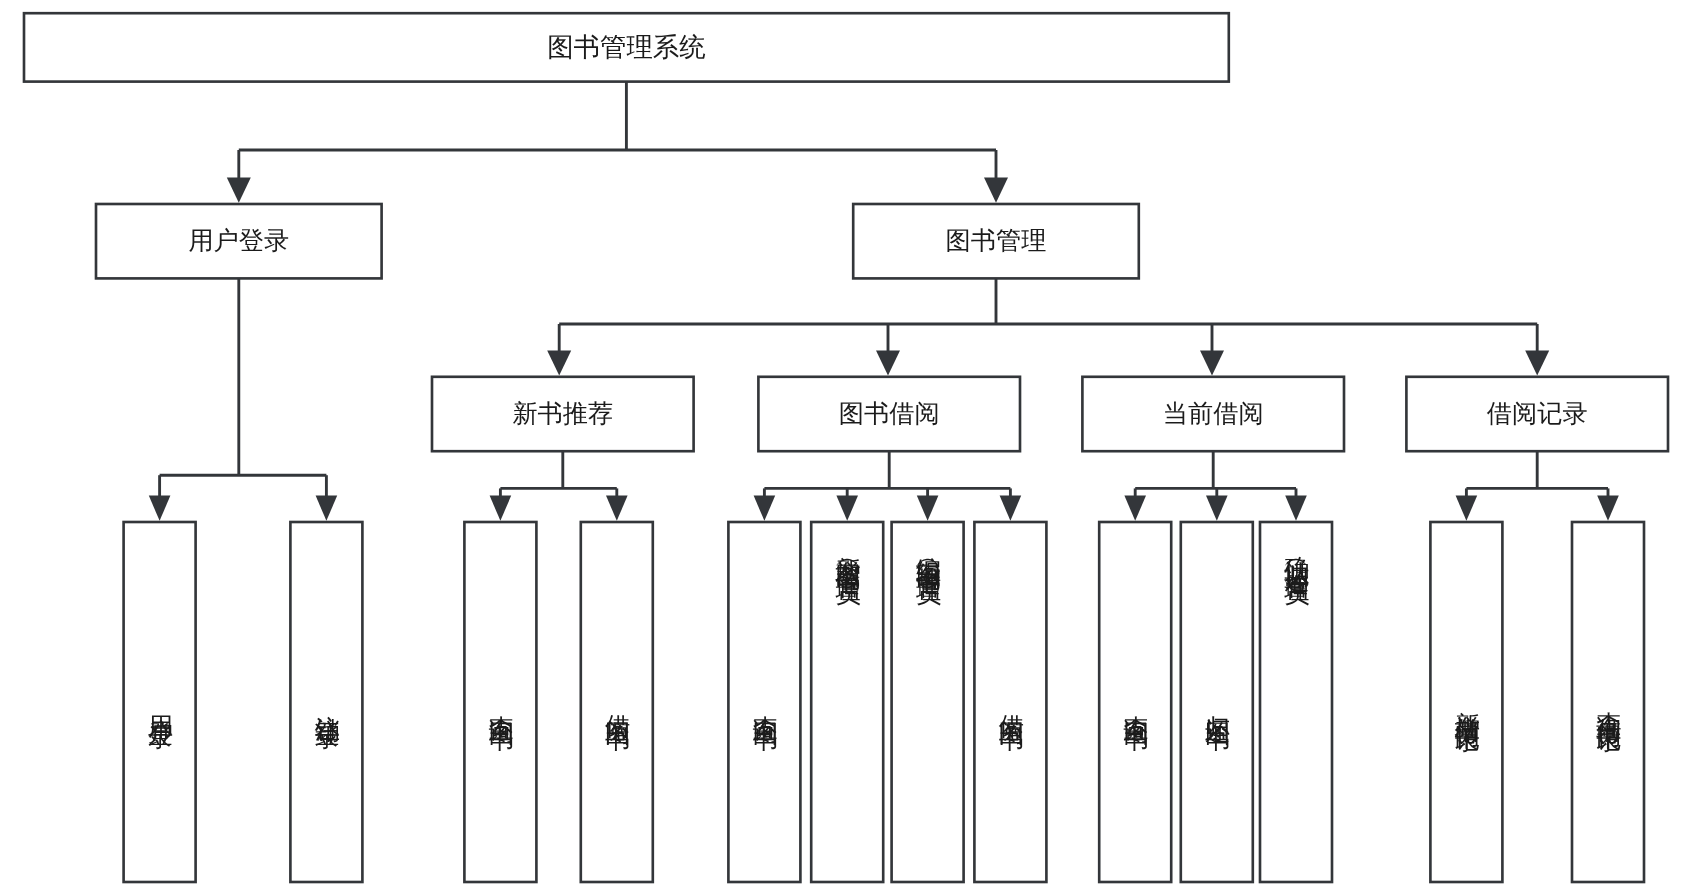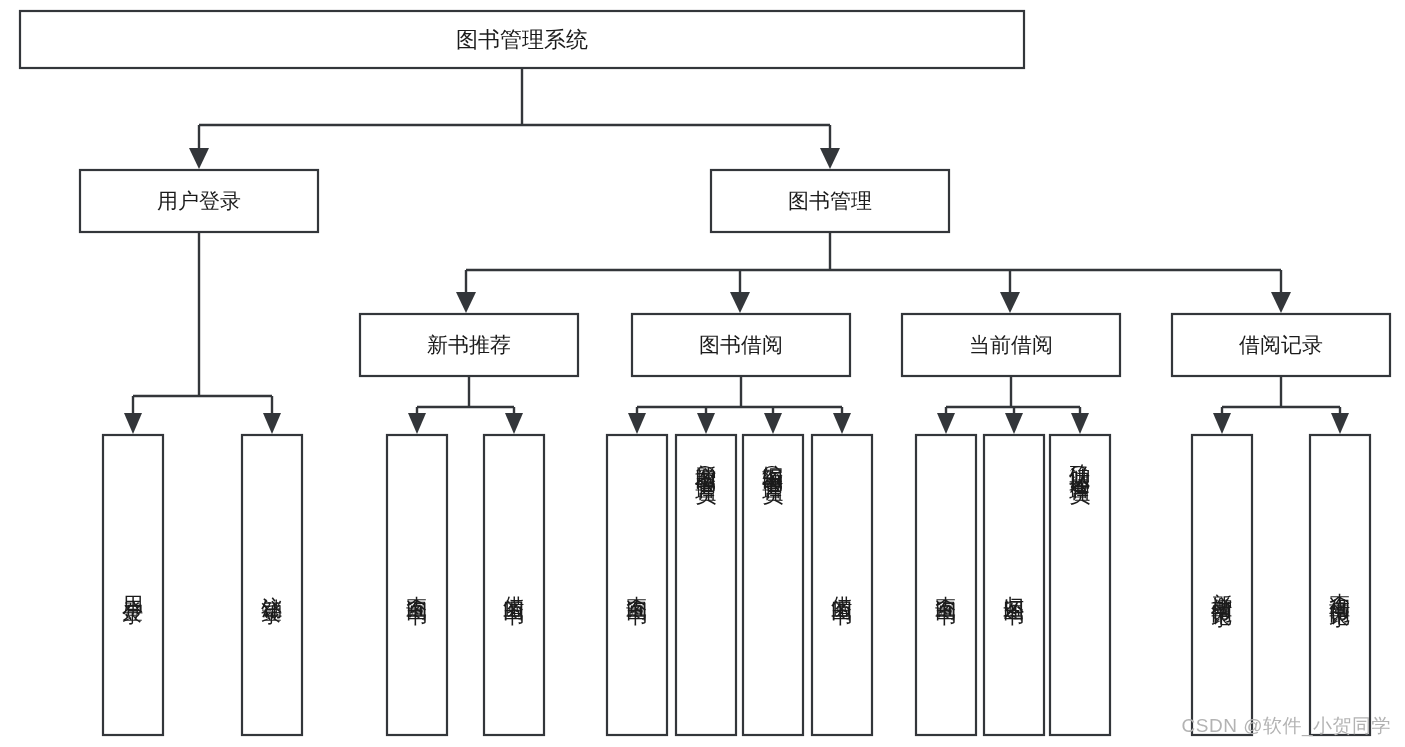--- a/index.html
+++ b/index.html
@@ -228,15 +228,14 @@
   <div class="leaf-label-wrap" style="left:1050px; top:435px; width:60px; height:300px; align-items:flex-start;">
     <span class="leaf-label" style="margin-top:12px;">确认归还（管理员）</span>
   </div>
   <div class="leaf-label-wrap" style="left:1192px; top:435px; width:60px; height:300px;">
     <span class="leaf-label">新增借阅记录</span>
   </div>
   <div class="leaf-label-wrap" style="left:1310px; top:435px; width:60px; height:300px;">
     <span class="leaf-label">查询借阅记录</span>
   </div>
 
-  <div class="watermark">CSDN @软件_小贺同学</div>
 
 </div>
 
 </body></html>

